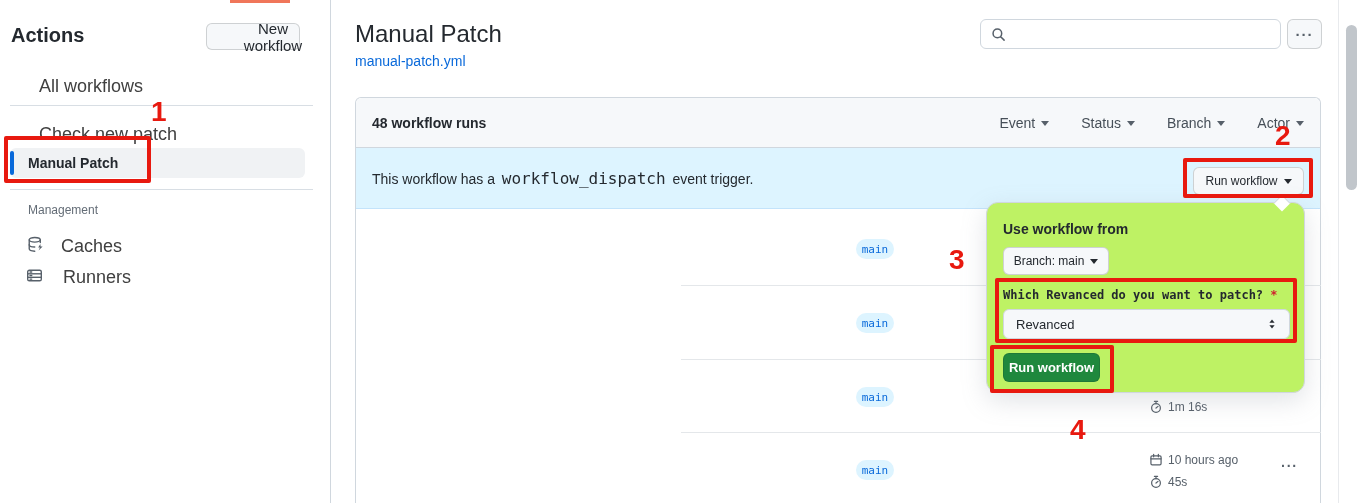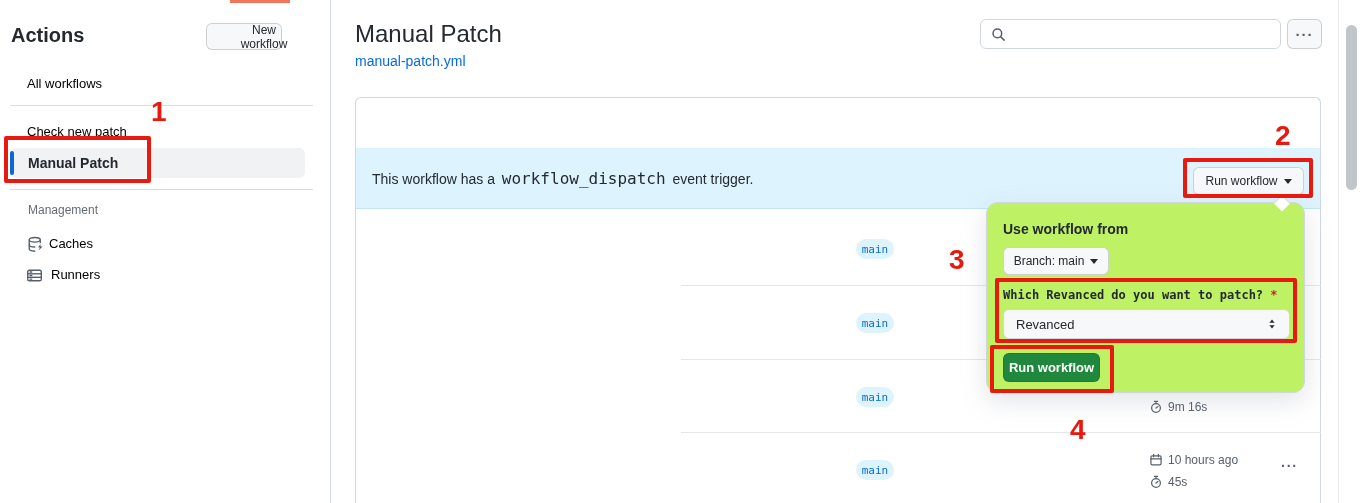--- a/index.html
+++ b/index.html
@@ -13,22 +13,22 @@
   .caret-down { display:inline-block; width:0; height:0; border-left:4px solid transparent;
     border-right:4px solid transparent; border-top:5px solid #57606a; margin-left:6px; vertical-align:2px; }
   .btn-light { background:#f6f8fa; border:1px solid rgba(27,31,36,0.18); border-radius:6px;
     color:#24292f; display:flex; align-items:center; justify-content:center; cursor:pointer; }
 
   
   .orange-bar { left:230px; top:0; width:60px; height:3px; background:#f0765a; }
 
   
   .sb-title { left:11px; top:24px; font-size:20px; font-weight:700; }
-  .sb-new-btn { left:206px; top:23px; width:76px; height:27px; font-size:12px;padding-left:40px; }
-  .sb-item { font-size:13px; color:#000000; cursor:pointer; }
+  .sb-new-btn { left:206px; top:23px; width:94px; height:27px; font-size:15px;padding-left:40px; }
+  .sb-item { font-size:18px; color:#404040; cursor:pointer;margin-left:12px; }
   .sb-all { left:27px; top:76px; }
   .sb-div1 { left:10px; top:105px; width:303px; }
   .sb-check { left:27px; top:124px; }
   .sb-selected-row { left:10px; top:148px; width:295px; height:30px; background:#f0f2f4; border-radius:6px; cursor:pointer; }
   .sb-blue-bar { left:10px; top:151px; width:4px; height:24px; background:#0969da; border-radius:2px; }
   .sb-selected-label { left:28px; top:155px; font-size:14px; font-weight:700; }
   .sb-div2 { left:10px; top:189px; width:303px; }
   .sb-mgmt { left:28px; top:203px; font-size:12px; color:#636c76; }
   .sb-icon { color:#57606a; }
   .sb-caches-icon { left:27px; top:236px; }
@@ -159,20 +159,29 @@
       <circle cx="6.8" cy="6.8" r="4.6"></circle>
         <path d="M10.3 10.3L14 14"></path>
     </svg>
   </div>
   <button class="abs kebab-btn btn-light">
       <span>···</span>
     </button>
 
   <div class="abs runs-table">
 
+    <div class="rt-header">
+      <span class="rt-count">48 workflow runs</span>
+      <div class="rt-filters">
+        <span class="rt-filter"><span>Event</span><span class="caret-down"></span></span>
+        <span class="rt-filter"><span>Status</span><span class="caret-down"></span></span>
+        <span class="rt-filter"><span>Branch</span><span class="caret-down"></span></span>
+        <span class="rt-filter"><span>Actor</span><span class="caret-down"></span></span>
+      </div>
+    </div>
 
     <div class="rt-banner">
       <span class="rt-banner-text">
         <span>This workflow has a</span>
         <code>workflow_dispatch</code>
         <span>event trigger.</span>
       </span>
     </div>
     <button class="rw-dd-btn btn-light">
       <span>Run workflow</span>
@@ -184,21 +193,21 @@
 
     <div class="branch-badge" style="top:215px">main</div>
     <div class="row-divider" style="top:261px"></div>
 
     <div class="branch-badge" style="top:289px">main</div>
     <div class="run-meta" style="top:302px">
       <svg viewBox="0 0 16 16" width="14" height="14" fill="none" stroke="currentColor" stroke-width="1.4" stroke-linecap="round">
         <circle cx="8" cy="9.2" r="5"></circle>
           <path d="M8 9.2l2.3-1.9M8 2.2v2M6.2 1.6h3.6"></path>
       </svg>
-      <span>9m 16s</span>
+      <span>1m 16s</span>
     </div>
     <div class="row-divider" style="top:334px"></div>
 
     <div class="branch-badge" style="top:362px">main</div>
     <div class="run-meta" style="top:355px">
       <svg viewBox="0 0 16 16" width="14" height="14" fill="none" stroke="currentColor" stroke-width="1.4" stroke-linecap="round">
         <rect x="2.2" y="3.2" width="11.6" height="10.3" rx="1.4"></rect>
           <path d="M2.2 6.6h11.6M5.3 1.5v2.8M10.7 1.5v2.8"></path>
       </svg>
       <span>10 hours ago</span>

